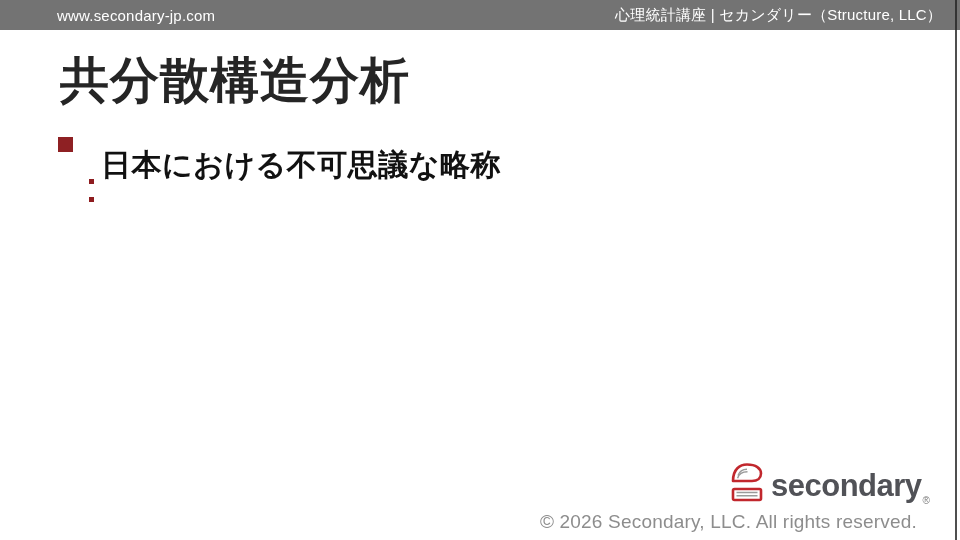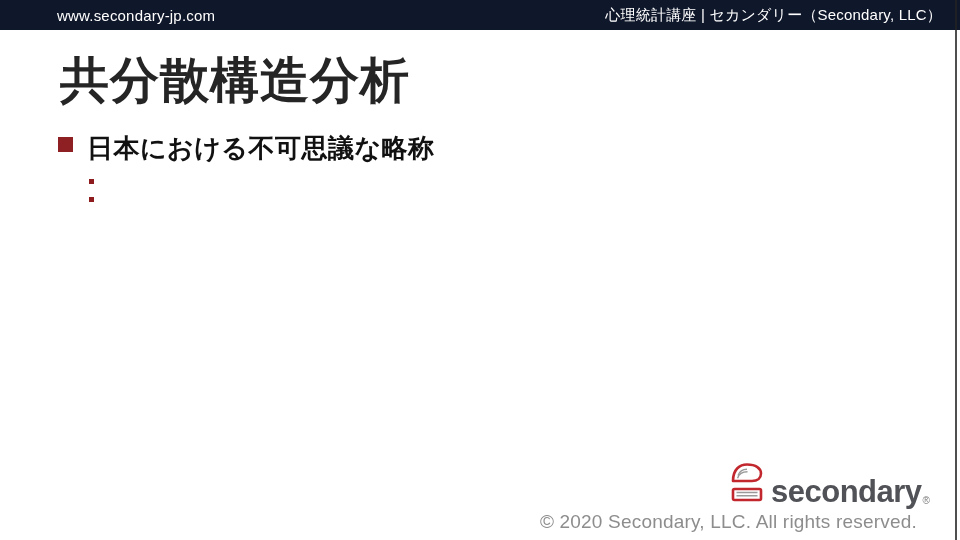--- a/index.html
+++ b/index.html
@@ -8,21 +8,21 @@
     background: #ffffff;
     overflow: hidden;
     font-family: "Liberation Sans", sans-serif;
   }
   .page { position: relative; width: 960px; height: 540px; background: #ffffff; }
 
   
   .topbar {
     position: absolute; left: 0; top: 0;
     width: 100%; height: 30px;
-    background: #0f172a;
+    background: #737373;
     display: flex; align-items: center; justify-content: space-between;
     box-sizing: border-box;
     padding: 0 18px 0 57px;
     color: #ffffff;
     font-size: 15px;
     letter-spacing: 0.2px;
   }
   .topbar .left-text { font-weight: normal; }
   .topbar .right-text { font-weight: normal; }
 
@@ -49,22 +49,22 @@
     position: absolute; left: 58px; top: 129px;
     display: flex; align-items: flex-start;
   }
   .sq-bullet {
     flex: none;
     width: 15px; height: 15px;
     background: #8e2023;
     margin: 8px 12px 0 0;
   }
   .heading-row h2 {
-    margin: 2px;
-    font-size: 26px;
+    margin: 16px;
+    font-size: 30px;
     font-weight: bold;
     color: #111111;
     letter-spacing: 0.5px;
     text-align: right;
   }
 
   
   .bullets {
     position: absolute; left: 88px; top: 166px;
     margin: 0; padding: 0;
@@ -82,21 +82,21 @@
   .dot-bullet {
     flex: none;
     width: 5px; height: 5px;
     background: #8e1c1f;
     margin: 13px 11px 0 1px;
   }
 
   
   .logo {
     position: absolute; left: 729px; top: 462px;
-    display: flex; align-items: flex-end;
+    display: flex; align-items: center;
   }
   .logo-icon { flex: none; margin-right: 6px; }
   .logo-text {
     font-size: 31px;
     font-weight: bold;
     color: #515257;
     letter-spacing: -0.5px;
   }
   .reg-mark {
     font-size: 10px;
@@ -113,21 +113,21 @@
     white-space: nowrap;
   }
 </style>
 </head>
 <body>
 
 <div class="page">
 
   <header class="topbar">
     <span class="left-text">www.secondary-jp.com</span>
-    <span class="right-text">心理統計講座 | セカンダリー（Secondary, LLC）</span>
+    <span class="right-text">心理統計講座 | セカンダリー（Structure, LLC）</span>
   </header>
 
   <div class="right-edge"></div>
 
   <h1 class="slide-title">共分散構造分析</h1>
 
   <div class="heading-row">
     <span class="sq-bullet"></span>
     <h2>日本における不可思議な略称</h2>
   </div>
@@ -150,15 +150,15 @@
         <path d="M8.6 16.3 C10 11.5 14.5 9.8 18.5 9.8" fill="none" stroke="#9a9a9a" stroke-width="1.4"></path>
 
         <rect x="4" y="27" width="28" height="11" rx="1.5" fill="#ffffff" stroke="#c1272d" stroke-width="2.6"></rect>
         <path d="M7.5 30.5 H28.5 M7.5 33.8 H28.5" fill="none" stroke="#9a9a9a" stroke-width="1.4"></path>
       </svg>
     </span>
     <span class="logo-text">secondary</span>
     <span class="reg-mark">®</span>
   </div>
 
-  <div class="copyright">© 2020 Secondary, LLC. All rights reserved.</div>
+  <div class="copyright">© 2026 Secondary, LLC. All rights reserved.</div>
 
 </div>
 
 </body></html>

